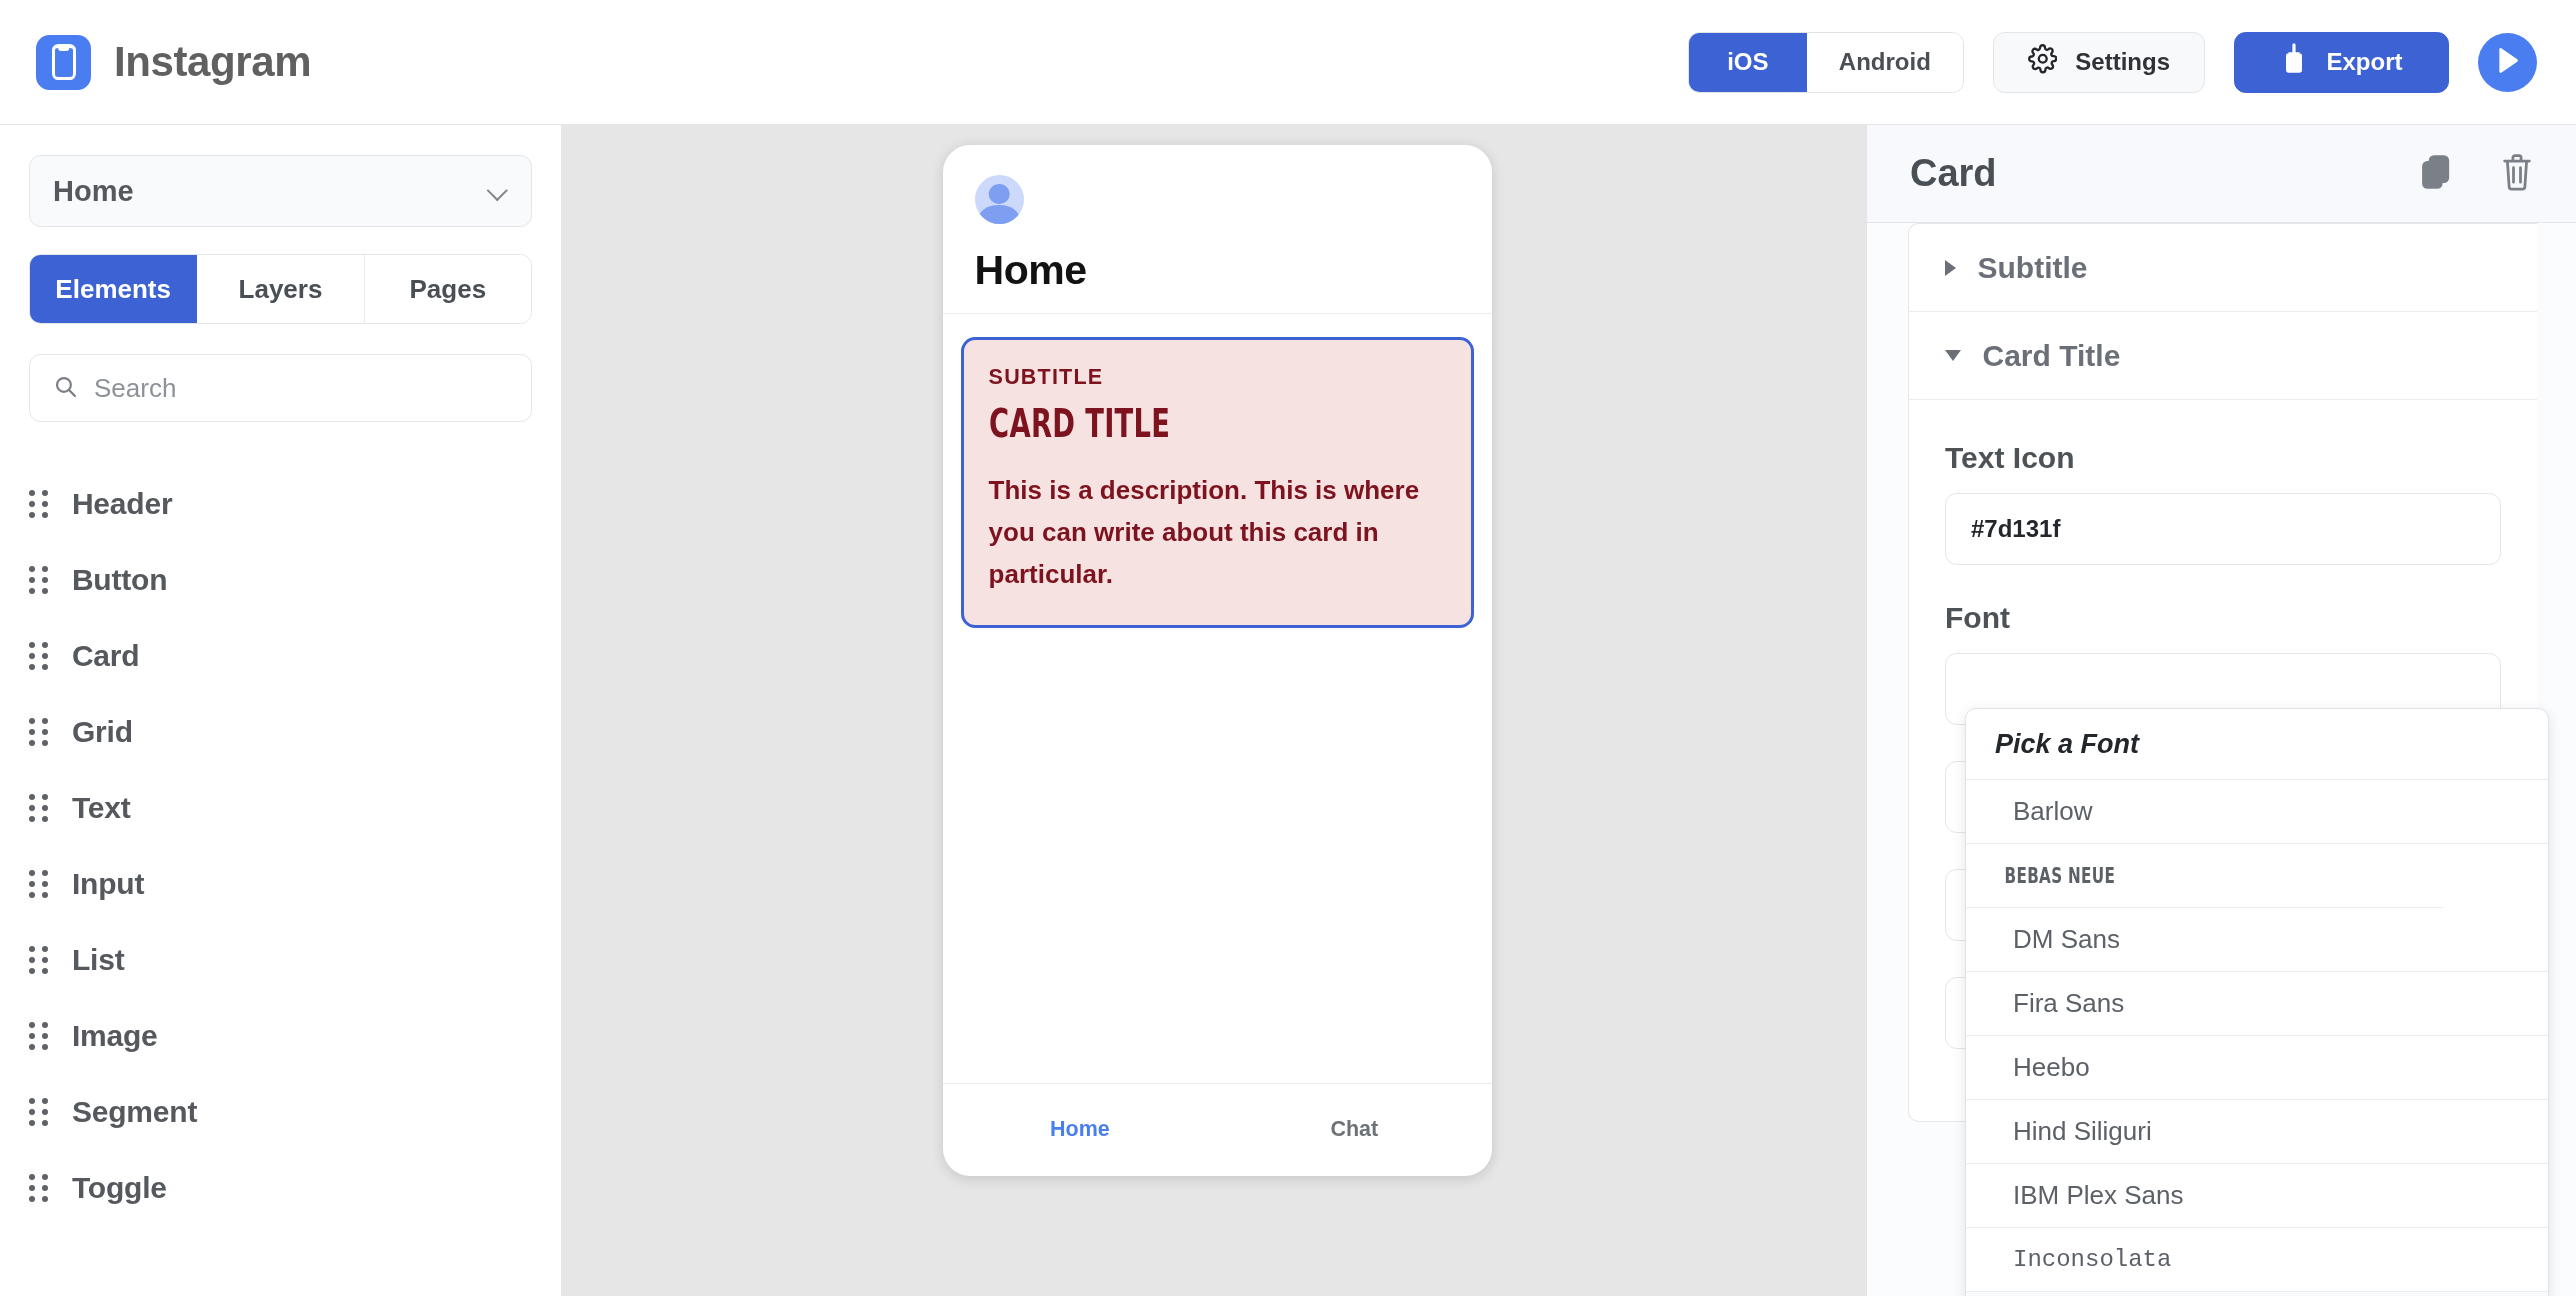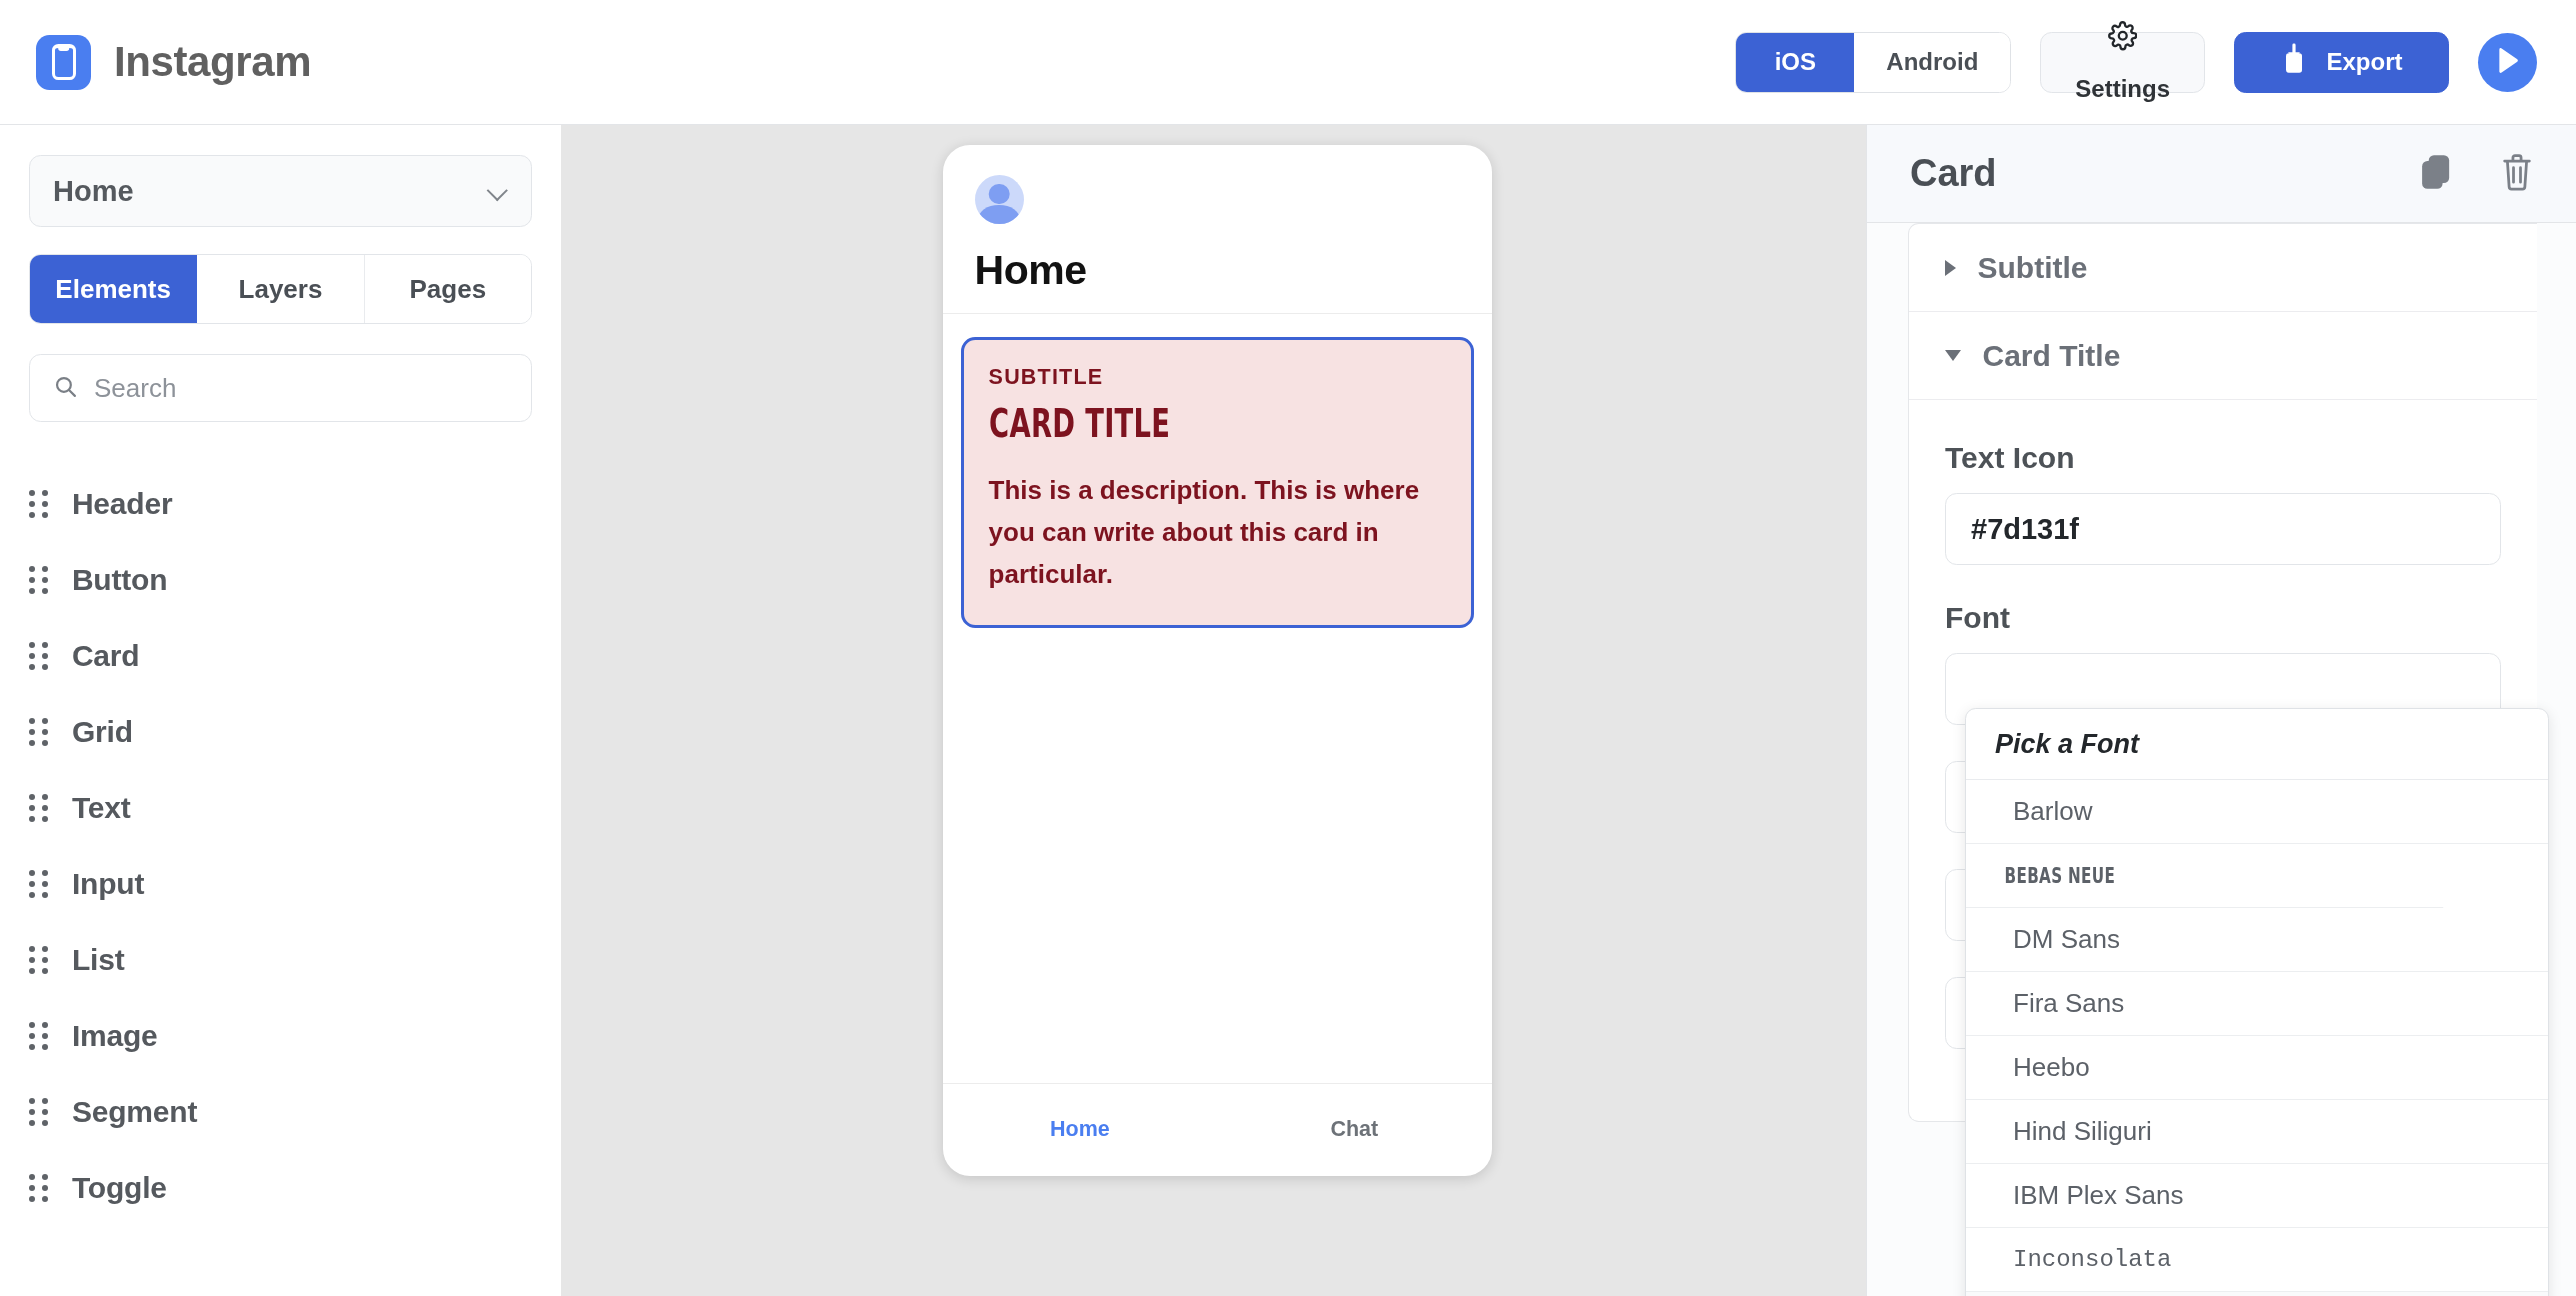--- a/index.html
+++ b/index.html
@@ -51,21 +51,21 @@
     display: flex; align-items: center; justify-content: center;
     padding: 13px 32px; font-size: 24px; font-weight: 700; color: #4a4f55;
     background: #ffffff; cursor: pointer; min-width: 118px; height: 100%;
   }
   .seg-btn.active { background: #3c62d4; color: #ffffff; }
   .tb-btn {
     display: flex; align-items: center; justify-content: center; gap: 18px;
     height: 61px; padding: 0 34px; border-radius: 11.6px;
     font-size: 24px; font-weight: 700; cursor: pointer;
   }
-  .tb-btn.ghost { background: #f8f9fb; border: 1.3px solid #e2e5e9; color: #2f3337; flex-direction: column; }
+  .tb-btn.ghost { background: #f8f9fb; border: 1.3px solid #e2e5e9; color: #2f3337; }
   .tb-btn.primary { background: #3c62d4; border: 1.3px solid #3c62d4; color: #ffffff; min-width: 215px; }
   .play-btn {
     width: 59px; height: 59px; border-radius: 50%; background: #4a7ef0;
     display: flex; align-items: center; justify-content: center; cursor: pointer;
   }
 
   
   .body-row { flex: 1; display: flex; min-height: 0; position: relative; }
 
   
@@ -193,21 +193,21 @@
   }
   .tri { width: 0; height: 0; }
   .tri.right { border-left: 11.6px solid #6b7078; border-top: 8px solid transparent; border-bottom: 8px solid transparent; }
   .tri.down { border-top: 11.6px solid #6b7078; border-left: 8px solid transparent; border-right: 8px solid transparent; }
   .acc-label { font-size: 30px; font-weight: 700; color: #6b7078; }
   .acc-body { padding: 41px 36px 36px 36px; }
   .field-label { font-size: 30px; font-weight: 700; color: #4d5257; margin-bottom: 18px; }
   .field-input {
     height: 72px; border: 1.3px solid #e2e5e9; border-radius: 11.6px;
     background: #ffffff; display: flex; align-items: center; padding: 0 25px;
-    font-size: 29px; font-weight: 700; color: #23272b; margin-bottom: 36px;
+    font-size: 24px; font-weight: 700; color: #23272b; margin-bottom: 36px;
   }
   .ghost-field {
     height: 72px; border: 1.3px solid #e2e5e9; border-radius: 11.6px;
     background: #ffffff; margin-bottom: 36px;
   }
 
   
   .font-dropdown {
     position: absolute; left: 1965px; top: 708px; width: 584px;
     background: #ffffff; border: 1.3px solid #dfe2e6;

